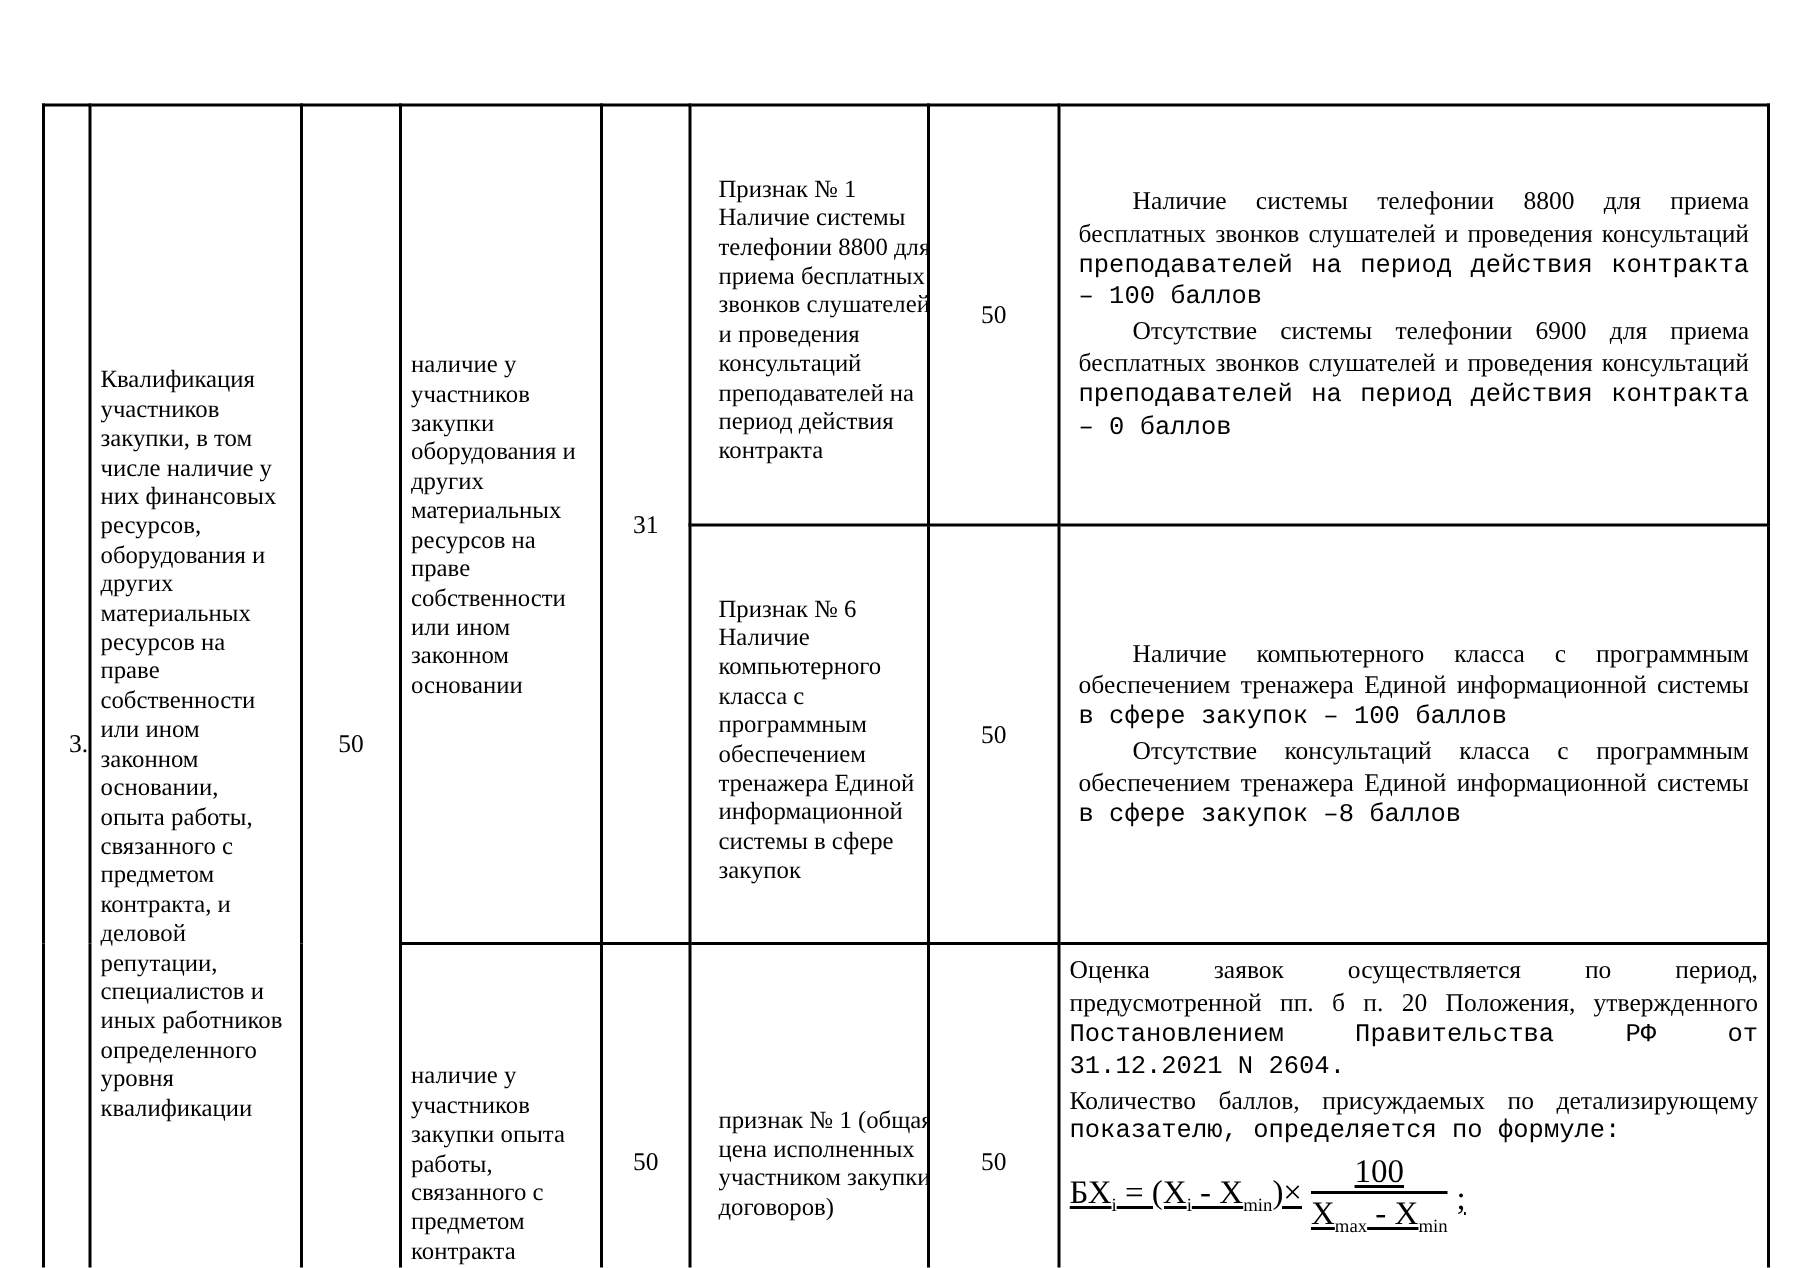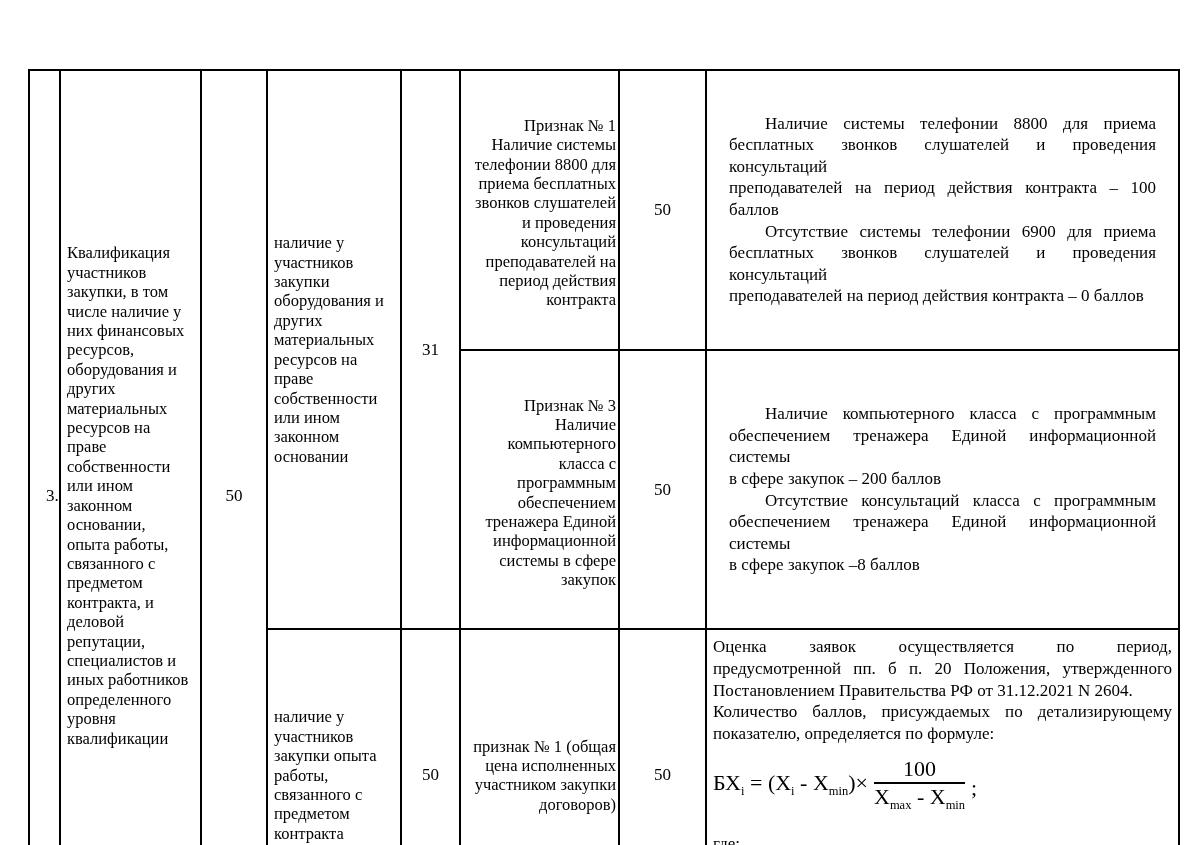--- a/index.html
+++ b/index.html
@@ -10,29 +10,29 @@
   }
   table.crit {
     position:absolute; left:28px; top:69px;
     border-collapse:collapse; table-layout:fixed; width:1150px;
   }
   td { border:2px solid #000; padding:16px; vertical-align:middle; overflow:hidden; }
   .pre  { white-space:pre; }
   .c-num   { text-align:center; font-size:17px; }
   .c-text  { font-size:16.5px; line-height:19.4px; padding-left:6px; padding-right:2px; }
   .c-weight{ text-align:center; font-size:17px; }
-  .c-ind   { font-size:16.5px; line-height:19.4px; padding:6px 2px 0 5px; vertical-align:top;text-align:right; }
+  .c-ind   { font-size:16.5px; line-height:19.4px; padding:6px 2px 0 18px; vertical-align:top; }
   .c-ind-mid { vertical-align:middle; padding-top:0; }
-  .c-score { font-size:17px; line-height:21.6px; padding:0 22px; }
+  .c-score { font-size:17px; line-height:21.6px; padding:0 12px; }
   .c-eval  { vertical-align:top; padding:6px 6px 0 6px; }
   .clip    { height:284px; overflow:hidden; }
   .lines > div { text-align:justify; text-align-last:justify; }
-  .lines > div.last { text-align-last:left; }
+  .lines > div.last { text-align-last:left;font-family:Liberation Mono, monospace; }
   .indented > div.first { text-indent:36px; }
-  .formula { display:flex; align-items:center; font-size:22px; margin:14px 0 16px 0; }
+  .formula { display:flex; align-items:center; font-size:22px; margin:4px 0 16px 0;text-decoration:underline; }
   .formula sub, .jl sub { font-size:12.5px; }
   .frac { display:inline-block; text-align:center; margin:0 6px; }
   .frac .num { display:block; border-bottom:2px solid #000; padding:0 20px 2px 20px; }
   .frac .den { display:block; padding-top:2px; }
   .where { margin-bottom:16px; }
 </style>
 </head>
 <body>
 
 <table class="crit">
@@ -124,39 +124,39 @@
       <div class="lines indented">
             <div class="first">Отсутствие системы телефонии 6900 для приема</div>
             <div class="">бесплатных звонков слушателей и проведения консультаций</div>
             <div class="last">преподавателей на период действия контракта – 0 баллов</div>
           </div>
     </td>
   </tr>
 
   <tr style="height:210px">
     <td class="c-ind pre">
-      <div>Признак № 3
+      <div>Признак № 6
 Наличие
 компьютерного
 класса с
 программным
 обеспечением
 тренажера Единой
 информационной
 системы в сфере
 закупок</div>
     </td>
     <td class="c-weight">
       <span>50</span>
     </td>
     <td class="c-score">
       <div class="lines indented">
             <div class="first">Наличие компьютерного класса с программным</div>
             <div class="">обеспечением тренажера Единой информационной системы</div>
-            <div class="last">в сфере закупок – 200 баллов</div>
+            <div class="last">в сфере закупок – 100 баллов</div>
           </div>
       <div class="lines indented">
             <div class="first">Отсутствие консультаций класса с программным</div>
             <div class="">обеспечением тренажера Единой информационной системы</div>
             <div class="last">в сфере закупок –8 баллов</div>
           </div>
     </td>
   </tr>
 
   <tr style="height:292px">

